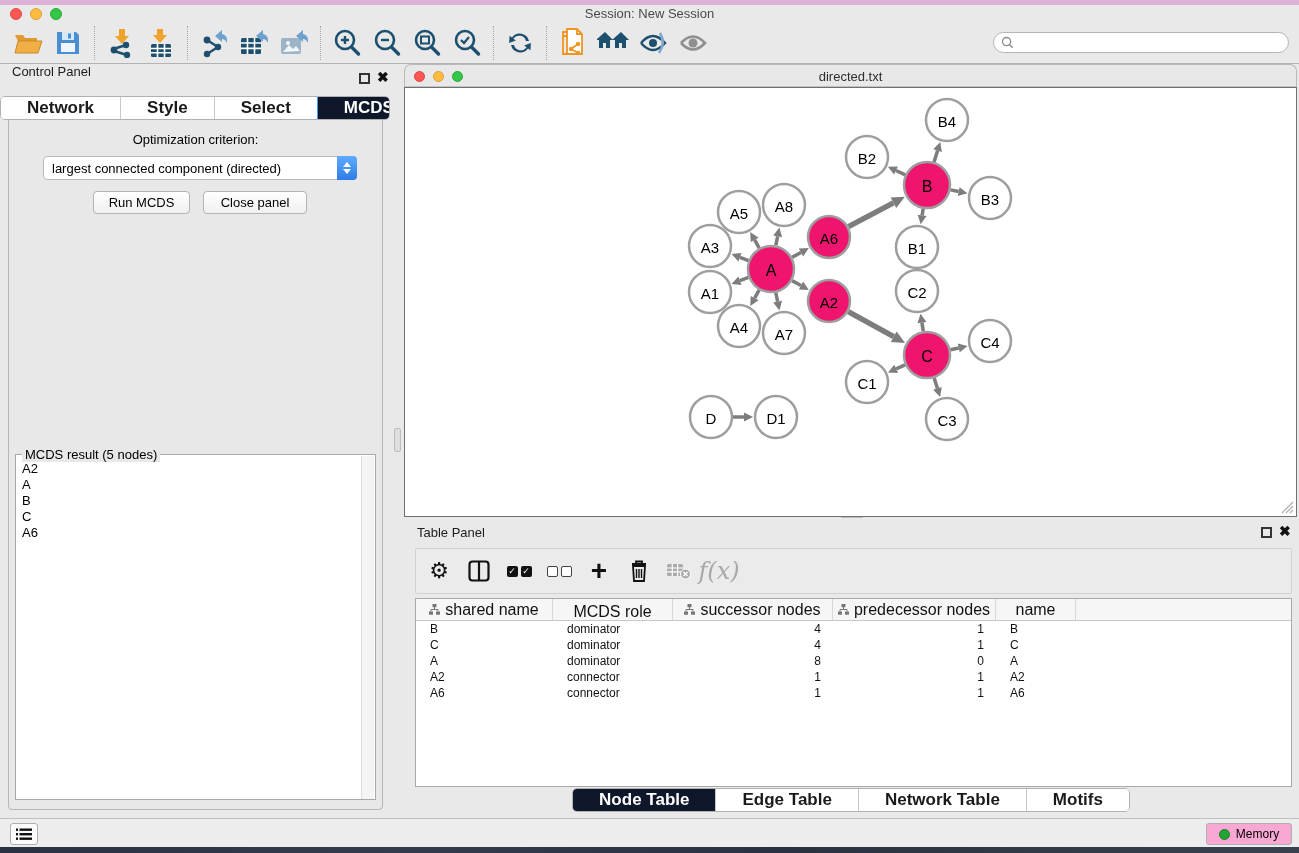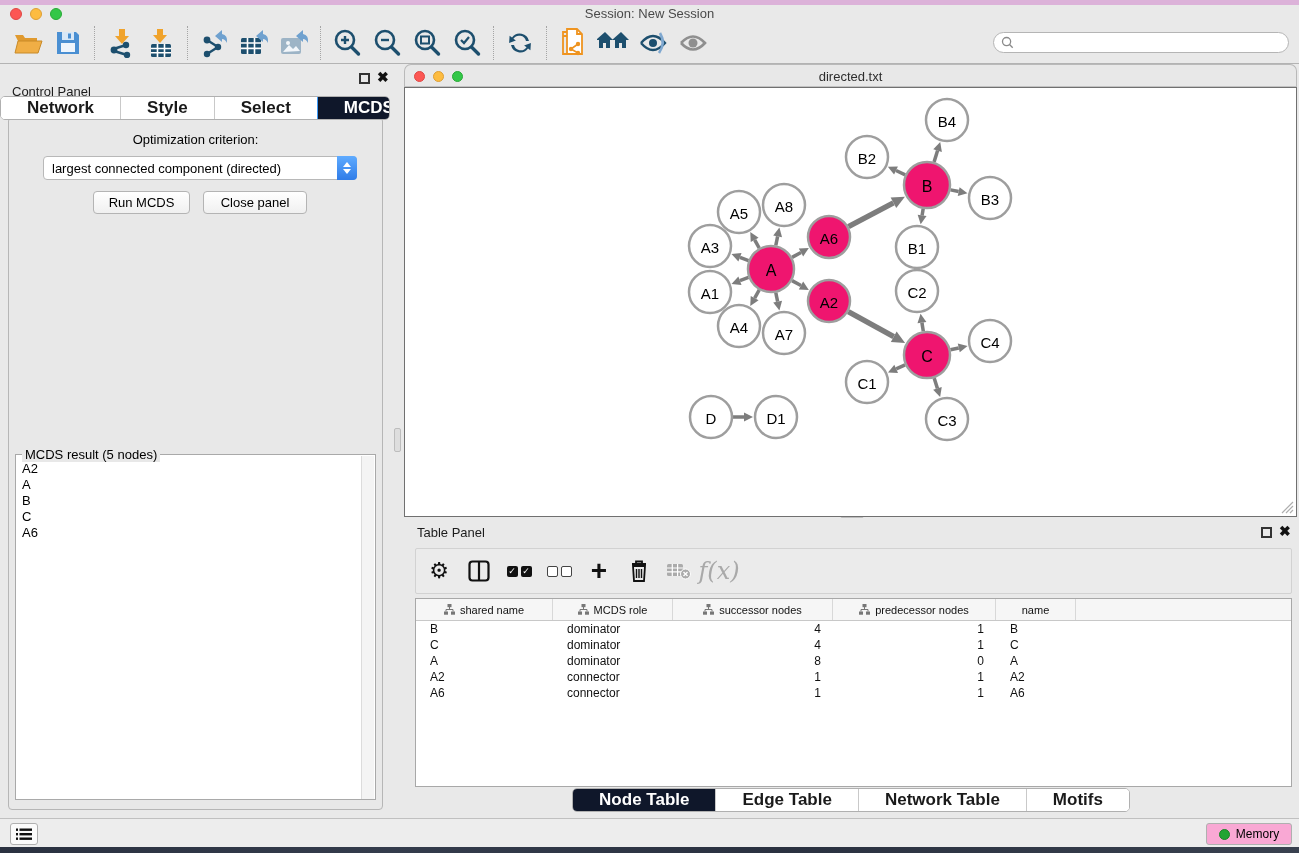--- a/index.html
+++ b/index.html
@@ -19,21 +19,21 @@
   #main-lights { left:10px; top:8px; }
 
   #toolbar { left:0; top:22px; width:1299px; height:42px; background:#e9e9e9; border-bottom:1px solid #b3b3b3; display:flex; align-items:center; padding-left:8px; }
   .tb-icon { width:40px; height:36px; display:flex; align-items:center; justify-content:center; cursor:pointer; }
   .tb-sep { width:1px; height:34px; border-left:1px dotted #a5a5a5; margin:0 6px; }
   #search-box { right:10px; top:32px; width:296px; height:21px; background:#fff; border:1px solid #b5b5b5; border-radius:11px; display:flex; align-items:center; padding-left:7px; }
   #search-box input { border:none; outline:none; flex:1; height:17px; font-size:12px; background:transparent; margin-left:4px; }
 
   
   #control-panel { left:0; top:64px; width:390px; height:754px; background:#e9e9e9; }
-  #cp-title { left:12px; top:20px; font-size:13px; color:#1c1c1c; }
+  #cp-title { left:12px; top:0; font-size:13px; color:#1c1c1c; }
   .float-btn { width:11px; height:11px; border:2px solid #333; background:transparent; }
   .close-btn { font-size:14px; font-weight:bold; color:#111; line-height:11px; }
   #cp-float { left:359px; top:9px; } #cp-close { left:377px; top:8px; }
 
   #cp-tabs { left:0; top:32px; width:390px; display:flex; justify-content:center; position:absolute; z-index:3; }
   .seg-group { display:flex; border:1px solid #b0b0b0; border-radius:5px; overflow:hidden; background:#fff; }
   .seg { padding:3px 26px; font-size:17px; font-weight:bold; color:#1a1a1a; background:#fff; border-left:1px solid #c9c9c9; cursor:pointer; line-height:16px; }
   .seg:first-child { border-left:none; }
   .seg.active { background:#0f172a; color:#fff; border-left-color:#3e9af7; }
 
@@ -74,21 +74,21 @@
   .tpi { width:26px; height:26px; display:flex; align-items:center; justify-content:center; cursor:pointer; }
   .gear-glyph { font-size:22px; color:#111; line-height:24px; }
   .fx { font-family:"DejaVu Serif", serif; font-style:italic; font-size:24px; color:#a9a9a9; }
   .cb { width:11px; height:11px; border-radius:2px; display:inline-block; }
   .cb.checked { background:#111; color:#fff; font-size:9px; line-height:11px; text-align:center; }
   .cb.empty { border:1.5px solid #444; background:#fff; }
   .plus-glyph { font-size:28px; font-weight:bold; color:#111; line-height:24px; }
 
   #node-table { left:12px; top:80px; width:877px; height:189px; background:#fff; border:1px solid #a8a8a8; font-size:12px; color:#111; }
   .thead { display:flex; height:22px; background:#f6f6f6; border-bottom:1px solid #c8c8c8; align-items:center; }
-  .th { display:flex; align-items:center; justify-content:center; gap:5px; border-right:1px solid #d8d8d8; height:100%; font-size:11px; }
+  .th { display:flex; align-items:center; justify-content:center; gap:5px; border-right:1px solid #d8d8d8; height:100%; font-size:16px; }
   .trow { display:flex; height:16px; align-items:center; }
   .td { padding:0 4px; overflow:hidden; white-space:nowrap; }
   .td.num { text-align:right; }
 
   #bottom-tabs { left:0; top:270px; width:896px; display:flex; justify-content:center; position:absolute; }
 
   
   #status-bar { left:0; top:818px; width:1299px; height:29px; background:#ededed; border-top:1px solid #c0c0c0; }
   #list-btn { left:10px; top:4px; width:28px; height:22px; background:#fbfbfb; border:1px solid #b0b0b0; border-radius:3px; display:flex; align-items:center; justify-content:center; cursor:pointer; }
   #memory-btn { left:1206px; top:4px; width:86px; height:22px; background:#f9a8d4; border:1px solid #b0b0b0; border-radius:3px; display:flex; align-items:center; justify-content:center; gap:6px; font-size:12px; color:#000; cursor:pointer; }
@@ -453,21 +453,21 @@
           <svg width="11" height="11" viewBox="0 0 11 11">
             <g fill="#777">
               <rect x="3.5" y="0" width="4" height="3.2"></rect>
               <path d="M5.5 3 v2.5 M2 5.5 h7 M2 5.5 v2 M9 5.5 v2" stroke="#777" fill="none" stroke-width="1"></path>
               <rect x="0" y="7.5" width="4" height="3.2"></rect>
               <rect x="7" y="7.5" width="4" height="3.2"></rect>
             </g>
           </svg>
           <span>shared name</span>
         </div>
-        <div class="th" style="width: 120px;">
+        <div class="th" style="width: 120px; flex-direction: column;">
           <svg width="11" height="11" viewBox="0 0 11 11">
             <g fill="#777">
               <rect x="3.5" y="0" width="4" height="3.2"></rect>
               <path d="M5.5 3 v2.5 M2 5.5 h7 M2 5.5 v2 M9 5.5 v2" stroke="#777" fill="none" stroke-width="1"></path>
               <rect x="0" y="7.5" width="4" height="3.2"></rect>
               <rect x="7" y="7.5" width="4" height="3.2"></rect>
             </g>
           </svg>
           <span>MCDS role</span>
         </div>

